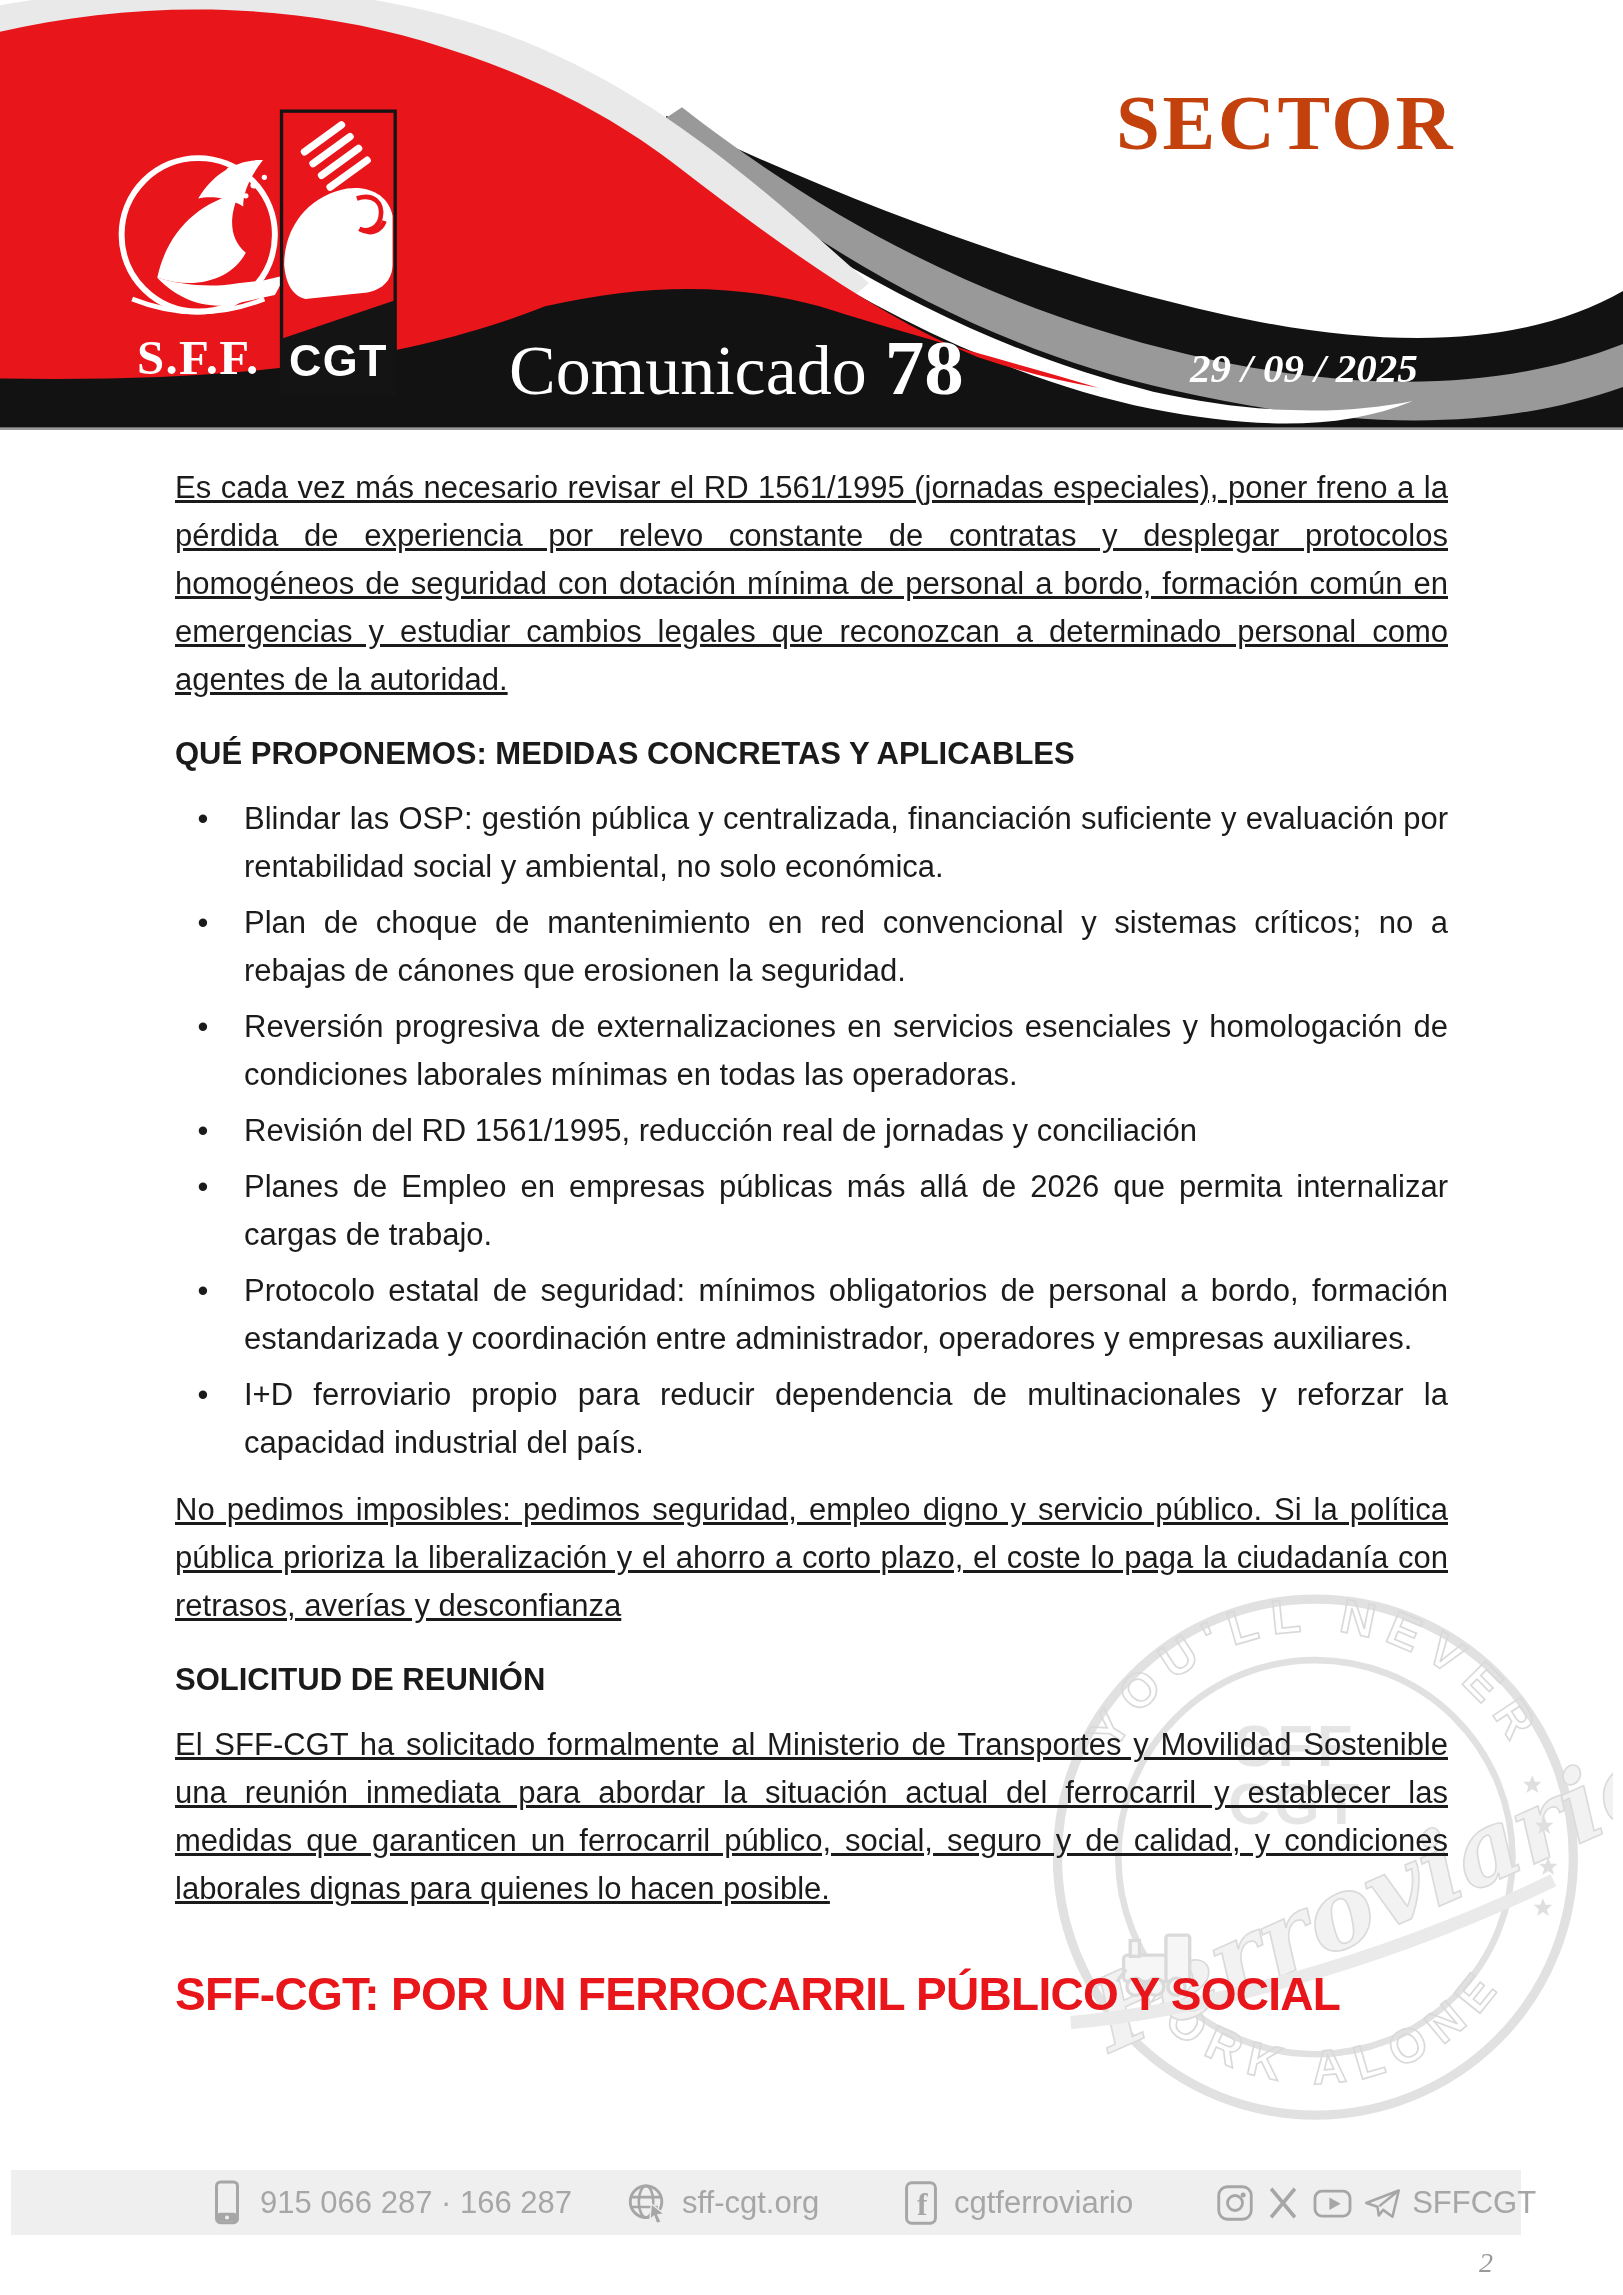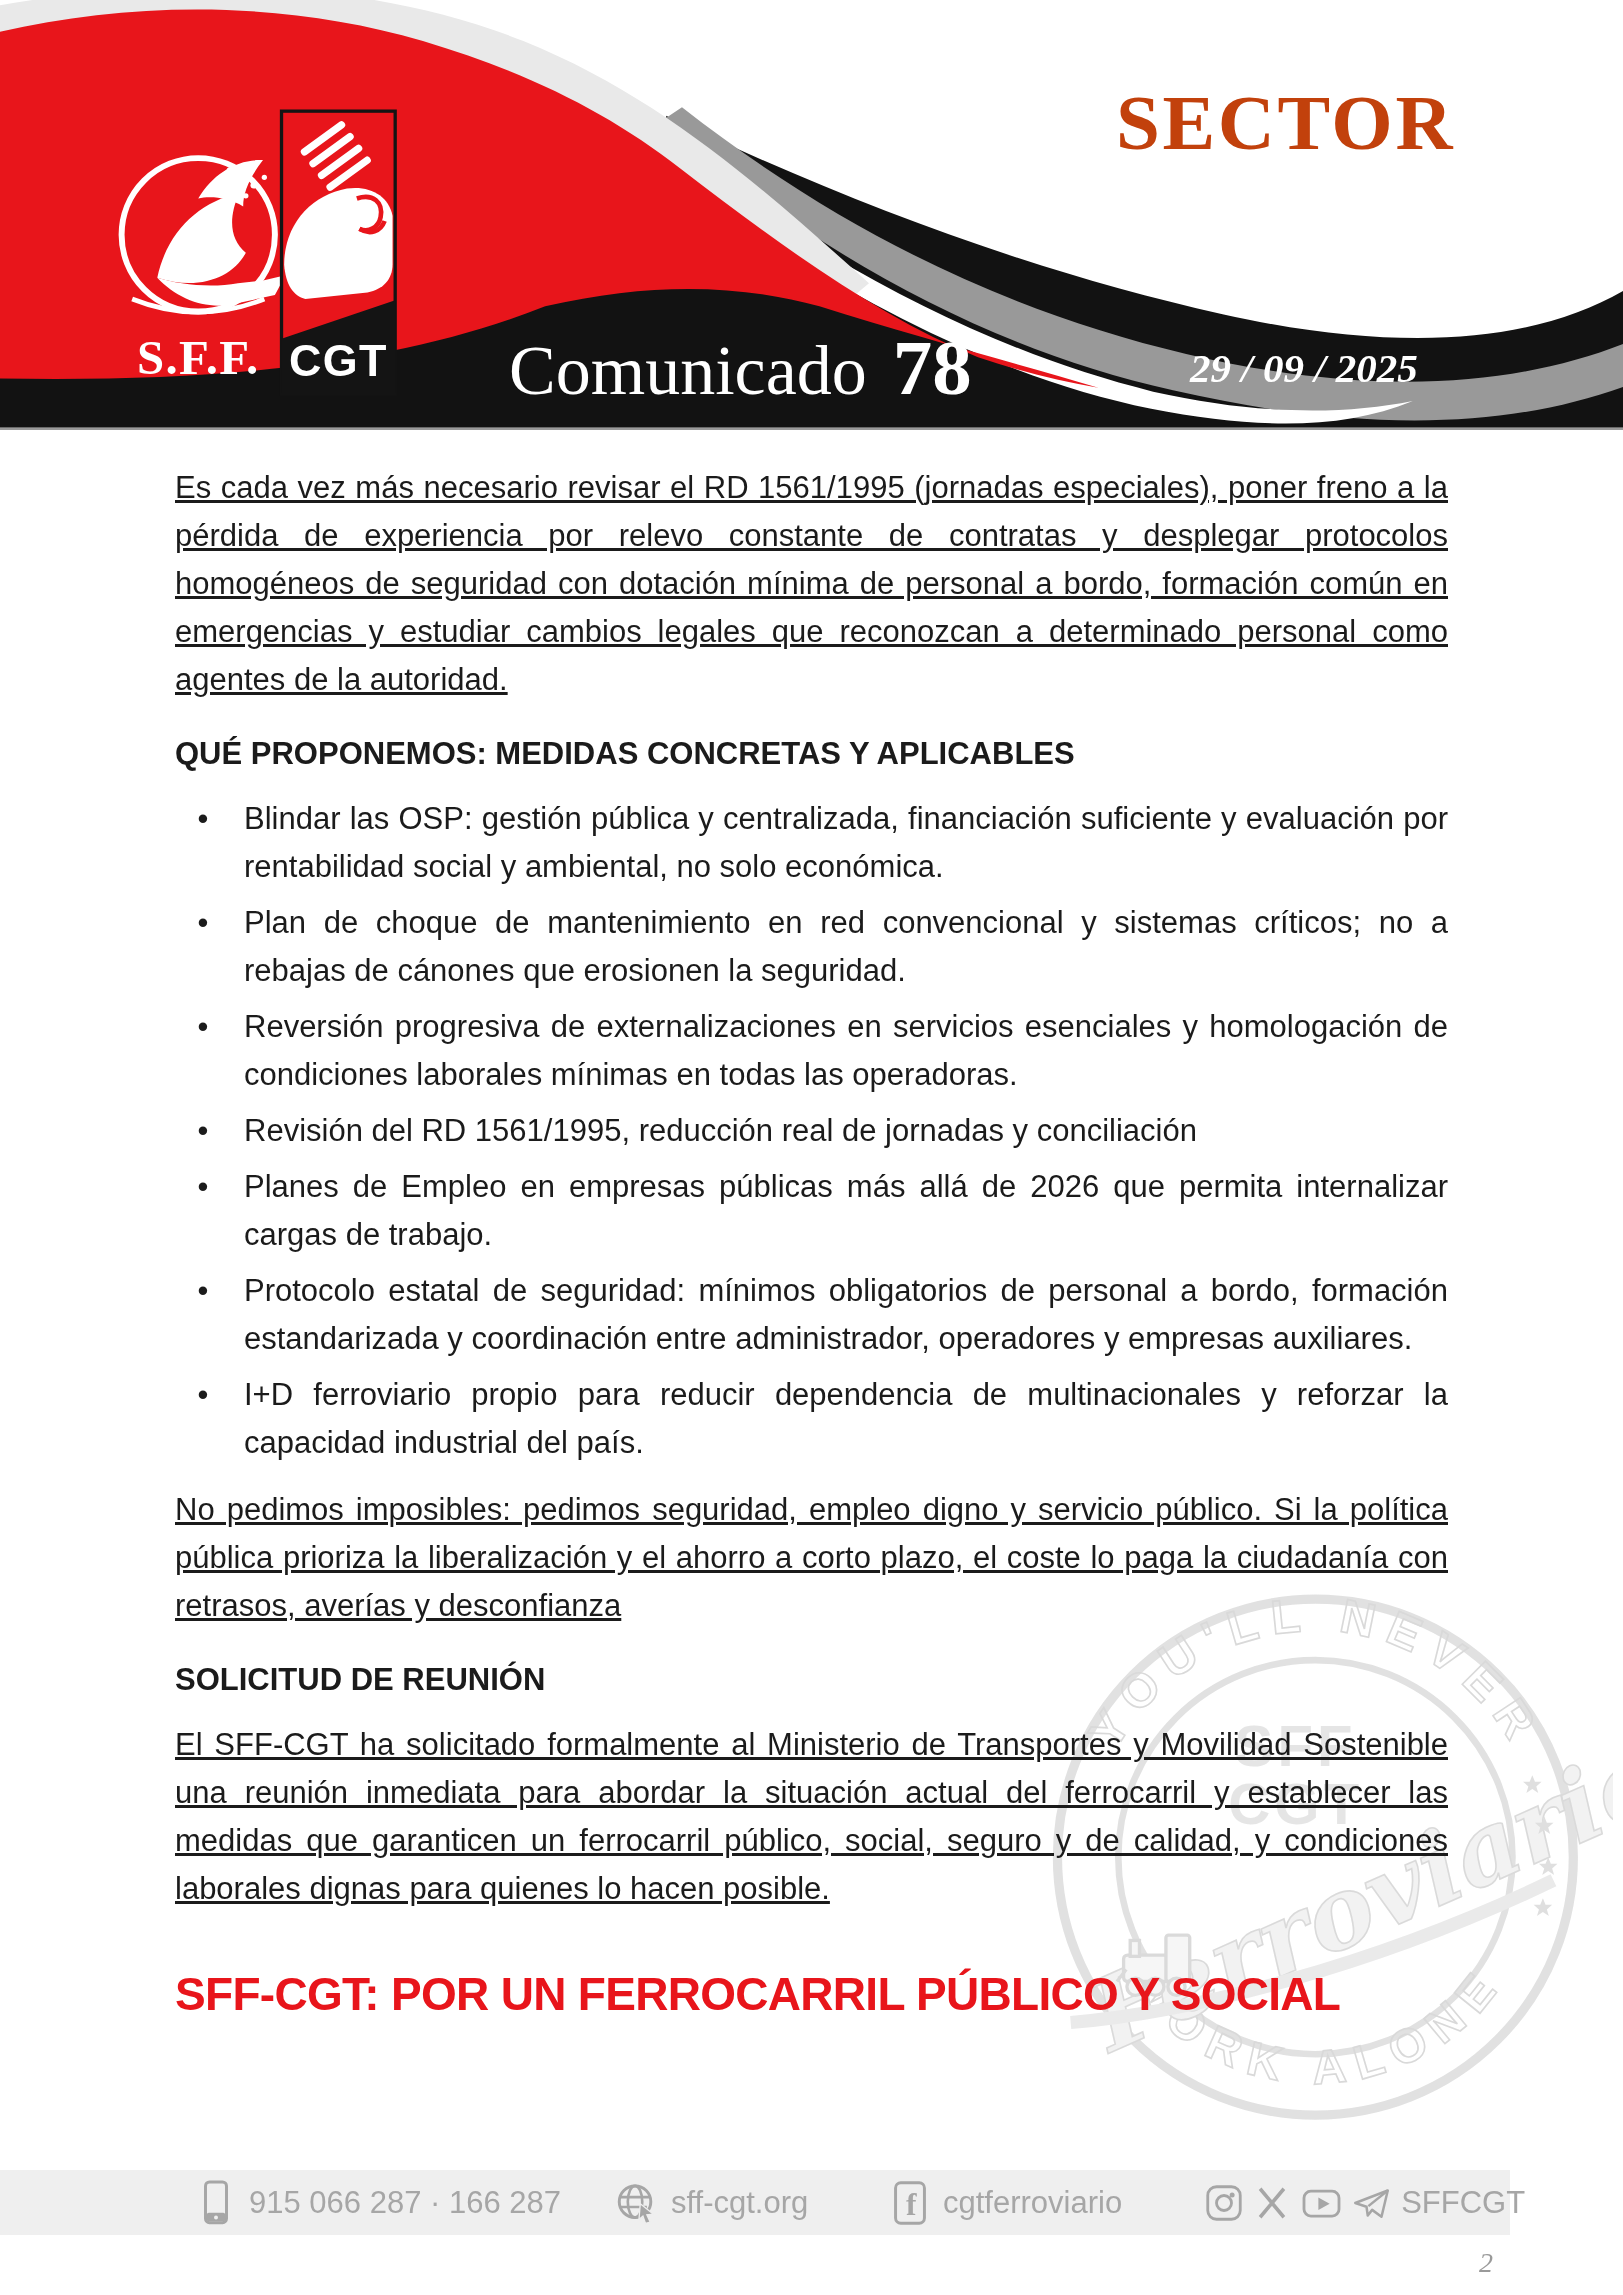--- a/index.html
+++ b/index.html
@@ -5,36 +5,36 @@
   html,body{margin:0;padding:0;}
   body{width:1623px;height:2295px;position:relative;background:#ffffff;
        font-family:"Liberation Sans",sans-serif;color:#1b1b1b;overflow:hidden;}
   
   #header-graphic{position:absolute;left:0;top:0;width:1623px;height:430px;}
   #sector-title{position:absolute;left:1116px;top:78px;font-family:"Liberation Serif",serif;
        font-weight:700;font-size:79px;letter-spacing:2.6px;color:#c2410c;z-index:3;}
   #comunicado-line{position:absolute;left:509px;top:323px;color:#ffffff;z-index:3;
        font-family:"Liberation Serif",serif;white-space:nowrap;}
   #comunicado-line .t{font-size:70px;font-weight:500;}
-  #comunicado-line .n{font-size:79px;font-weight:700;margin-left:26px;}
+  #comunicado-line .n{font-size:79px;font-weight:700;margin-left:18px;}
   #header-date{position:absolute;left:1190px;top:344px;color:#ffffff;z-index:3;
        font-family:"Liberation Serif",serif;font-weight:700;font-style:italic;font-size:41px;white-space:nowrap;}
   
   #watermark{position:absolute;left:1031px;top:1586px;width:582px;height:582px;z-index:0;}
   
   #doc-body{position:absolute;left:175px;top:464px;width:1273px;z-index:1;
        font-size:31px;line-height:48px;text-align:justify;}
   #doc-body p{margin:0 0 18.5px 0;text-decoration:underline;}
   .section-heading{font-weight:700;margin:26.4px 0 17px 0;}
   ul.bullets{list-style:none;margin:0 0 18.5px 0;padding:0;}
   ul.bullets li{position:relative;padding-left:69px;margin:0 0 8px 0;}
   ul.bullets li::before{content:"\2022";position:absolute;left:22.5px;top:0;}
   #slogan{font-size:46px;font-weight:700;color:#e8151b;margin-top:57px;white-space:nowrap;letter-spacing:-0.7px;}
   
-  #footer-bar{position:absolute;left:0;top:2170px;width:1510px;height:65px;background:#efefef;z-index:2;}
+  #footer-bar{position:absolute;left:11px;top:2170px;width:1510px;height:65px;background:#efefef;z-index:2;}
   .fgroup{position:absolute;top:0;height:65px;display:flex;align-items:center;gap:12px;
        color:#a6a6a6;font-size:31px;white-space:nowrap;}
   .fgroup svg{display:block;}
   #page-num{position:absolute;left:1479px;top:2247px;font-family:"Liberation Serif",serif;
        font-style:italic;font-size:28px;color:#9a9a9a;z-index:2;}
 </style>
 </head>
 <body>
 
 <svg id="header-graphic" viewBox="0 0 2456 650" preserveAspectRatio="none" aria-hidden="true">

